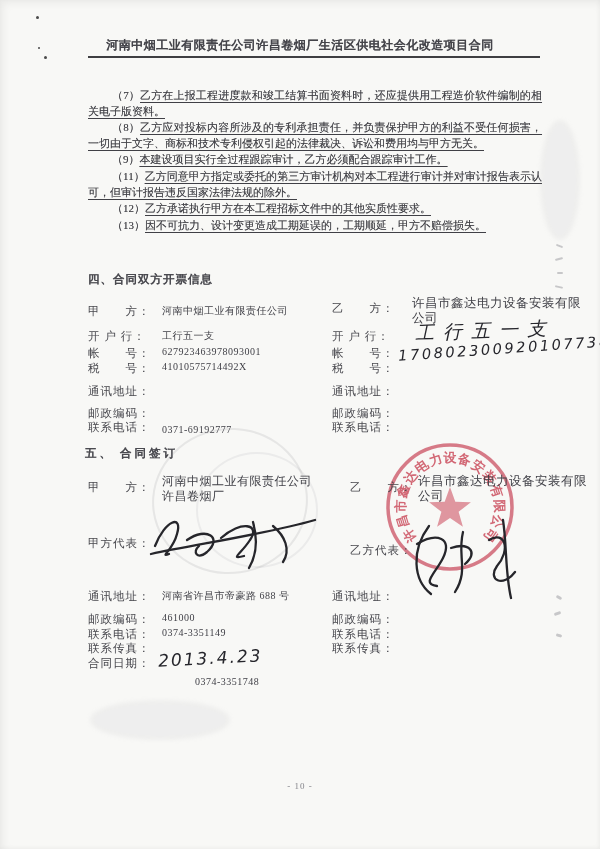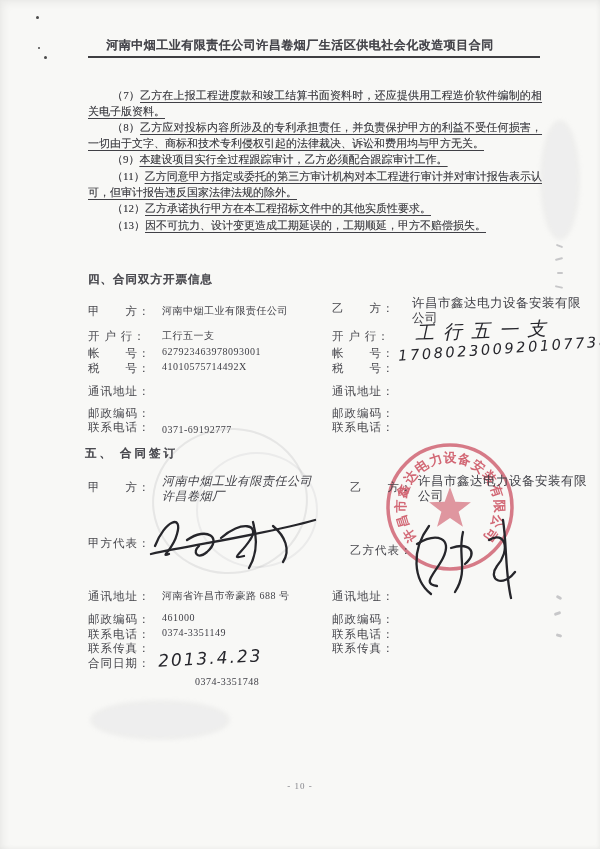--- a/index.html
+++ b/index.html
@@ -11,21 +11,21 @@
          font-size:12px;font-weight:bold;letter-spacing:0.5px;color:#44444a;}
   .rule{position:absolute;top:56px;left:88px;width:452px;height:2px;background:#3f3f42;}
   .clauses{position:absolute;top:88px;left:88px;width:454px;font-size:11px;
            line-height:15.6px;font-weight:400;color:#404046;text-align:justify;}
   .clauses p{margin:0 0 1px 0;text-indent:24px;}
   .utext{text-decoration:underline;text-underline-offset:2.5px;text-decoration-thickness:1px;}
   .sec-head{position:absolute;font-size:11.5px;font-weight:600;color:#4a4a50;letter-spacing:1px;}
   .lbl{position:absolute;font-size:11.5px;color:#47474d;letter-spacing:1px;white-space:pre;}
   .val{position:absolute;font-size:10px;color:#404047;letter-spacing:0.5px;}
   .wrapval{width:172px;font-size:12.5px;line-height:15px;letter-spacing:0.5px;}
-  .wrapval-a{width:150px;font-size:12px;line-height:15px;font-style:italic;}
+  .wrapval-a{width:150px;font-size:12px;line-height:15px;}
   .hand{position:absolute;font-style:italic;color:#26262c;font-family:"DejaVu Sans", sans-serif;}
   .hand-bank{top:318px;left:415px;font-size:19px;letter-spacing:9px;transform:rotate(-2deg);}
   .hand-acct{top:340px;left:398px;font-size:14.5px;letter-spacing:2.6px;transform:rotate(-4deg);}
   .hand-date{top:648px;left:158px;font-size:17px;letter-spacing:2px;transform:rotate(-3deg);}
   .footer{position:absolute;top:781px;left:0;width:100%;text-align:center;
           font-size:9px;color:#83838a;letter-spacing:1px;}
   .ghost1{position:absolute;top:428px;left:152px;width:152px;height:142px;border-radius:50%;
           border:2.5px solid rgba(125,125,135,0.15);transform:rotate(-8deg);}
   .ghost2{position:absolute;top:452px;left:196px;width:118px;height:112px;border-radius:50%;
           border:2px solid rgba(125,125,135,0.10);}

